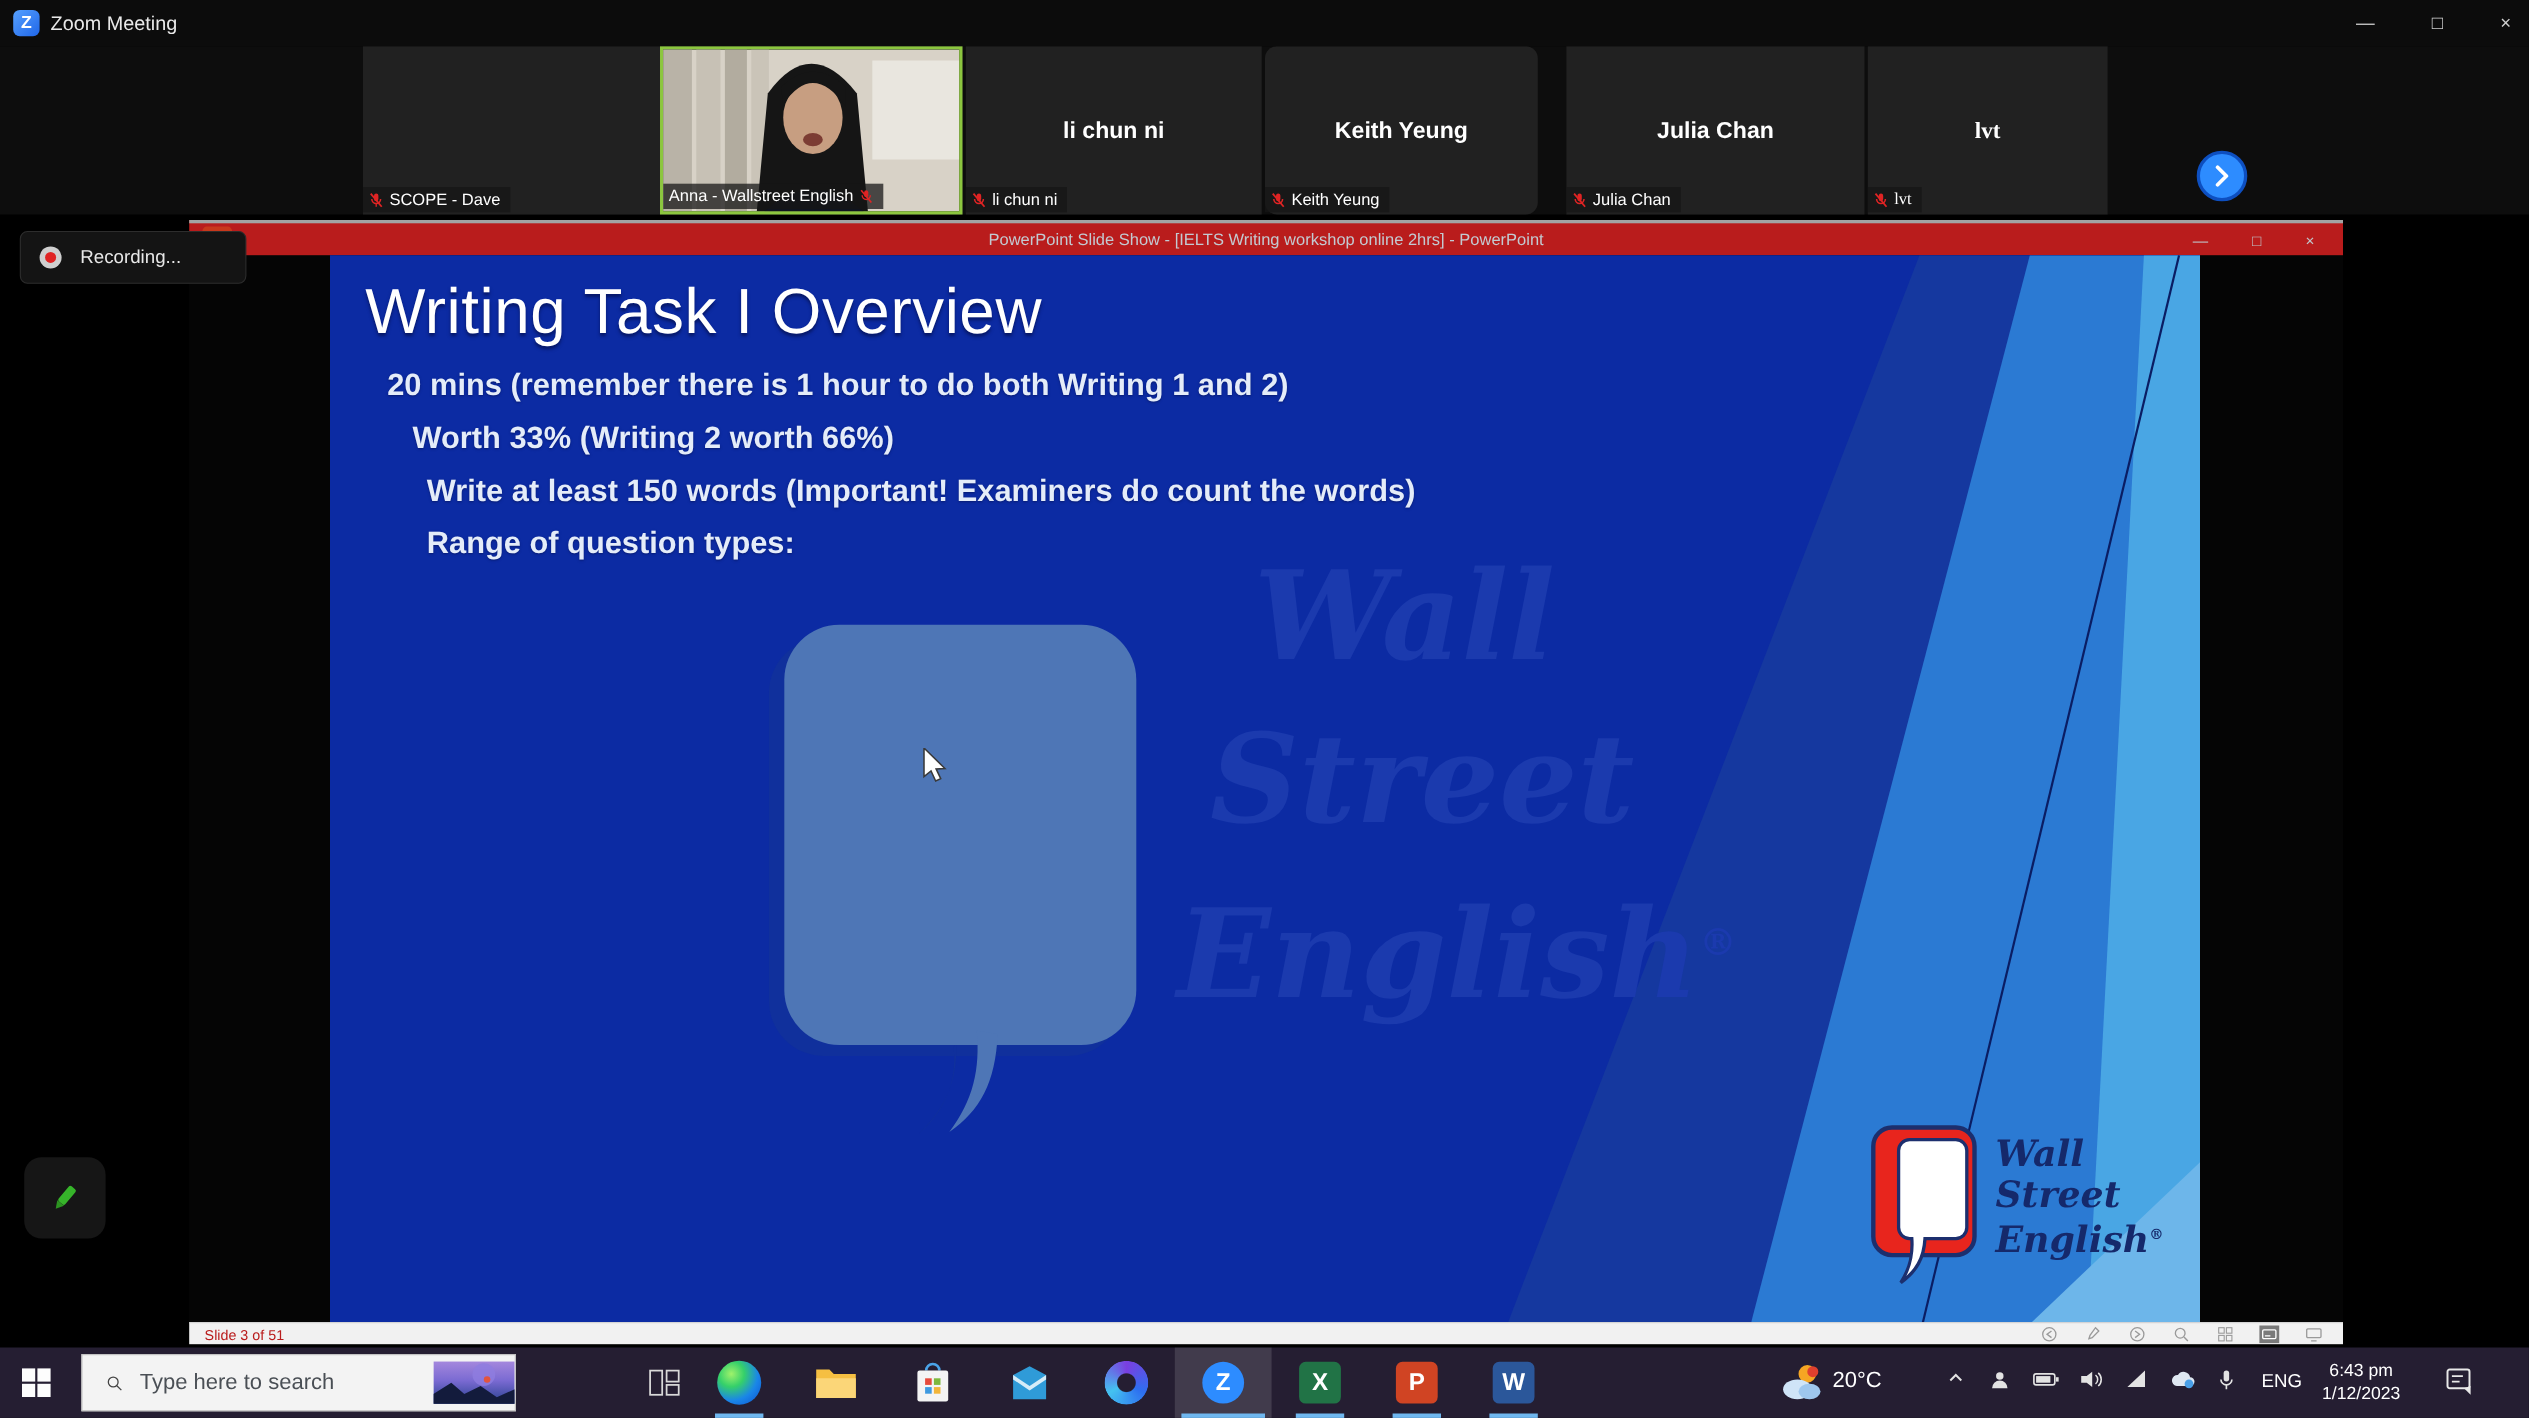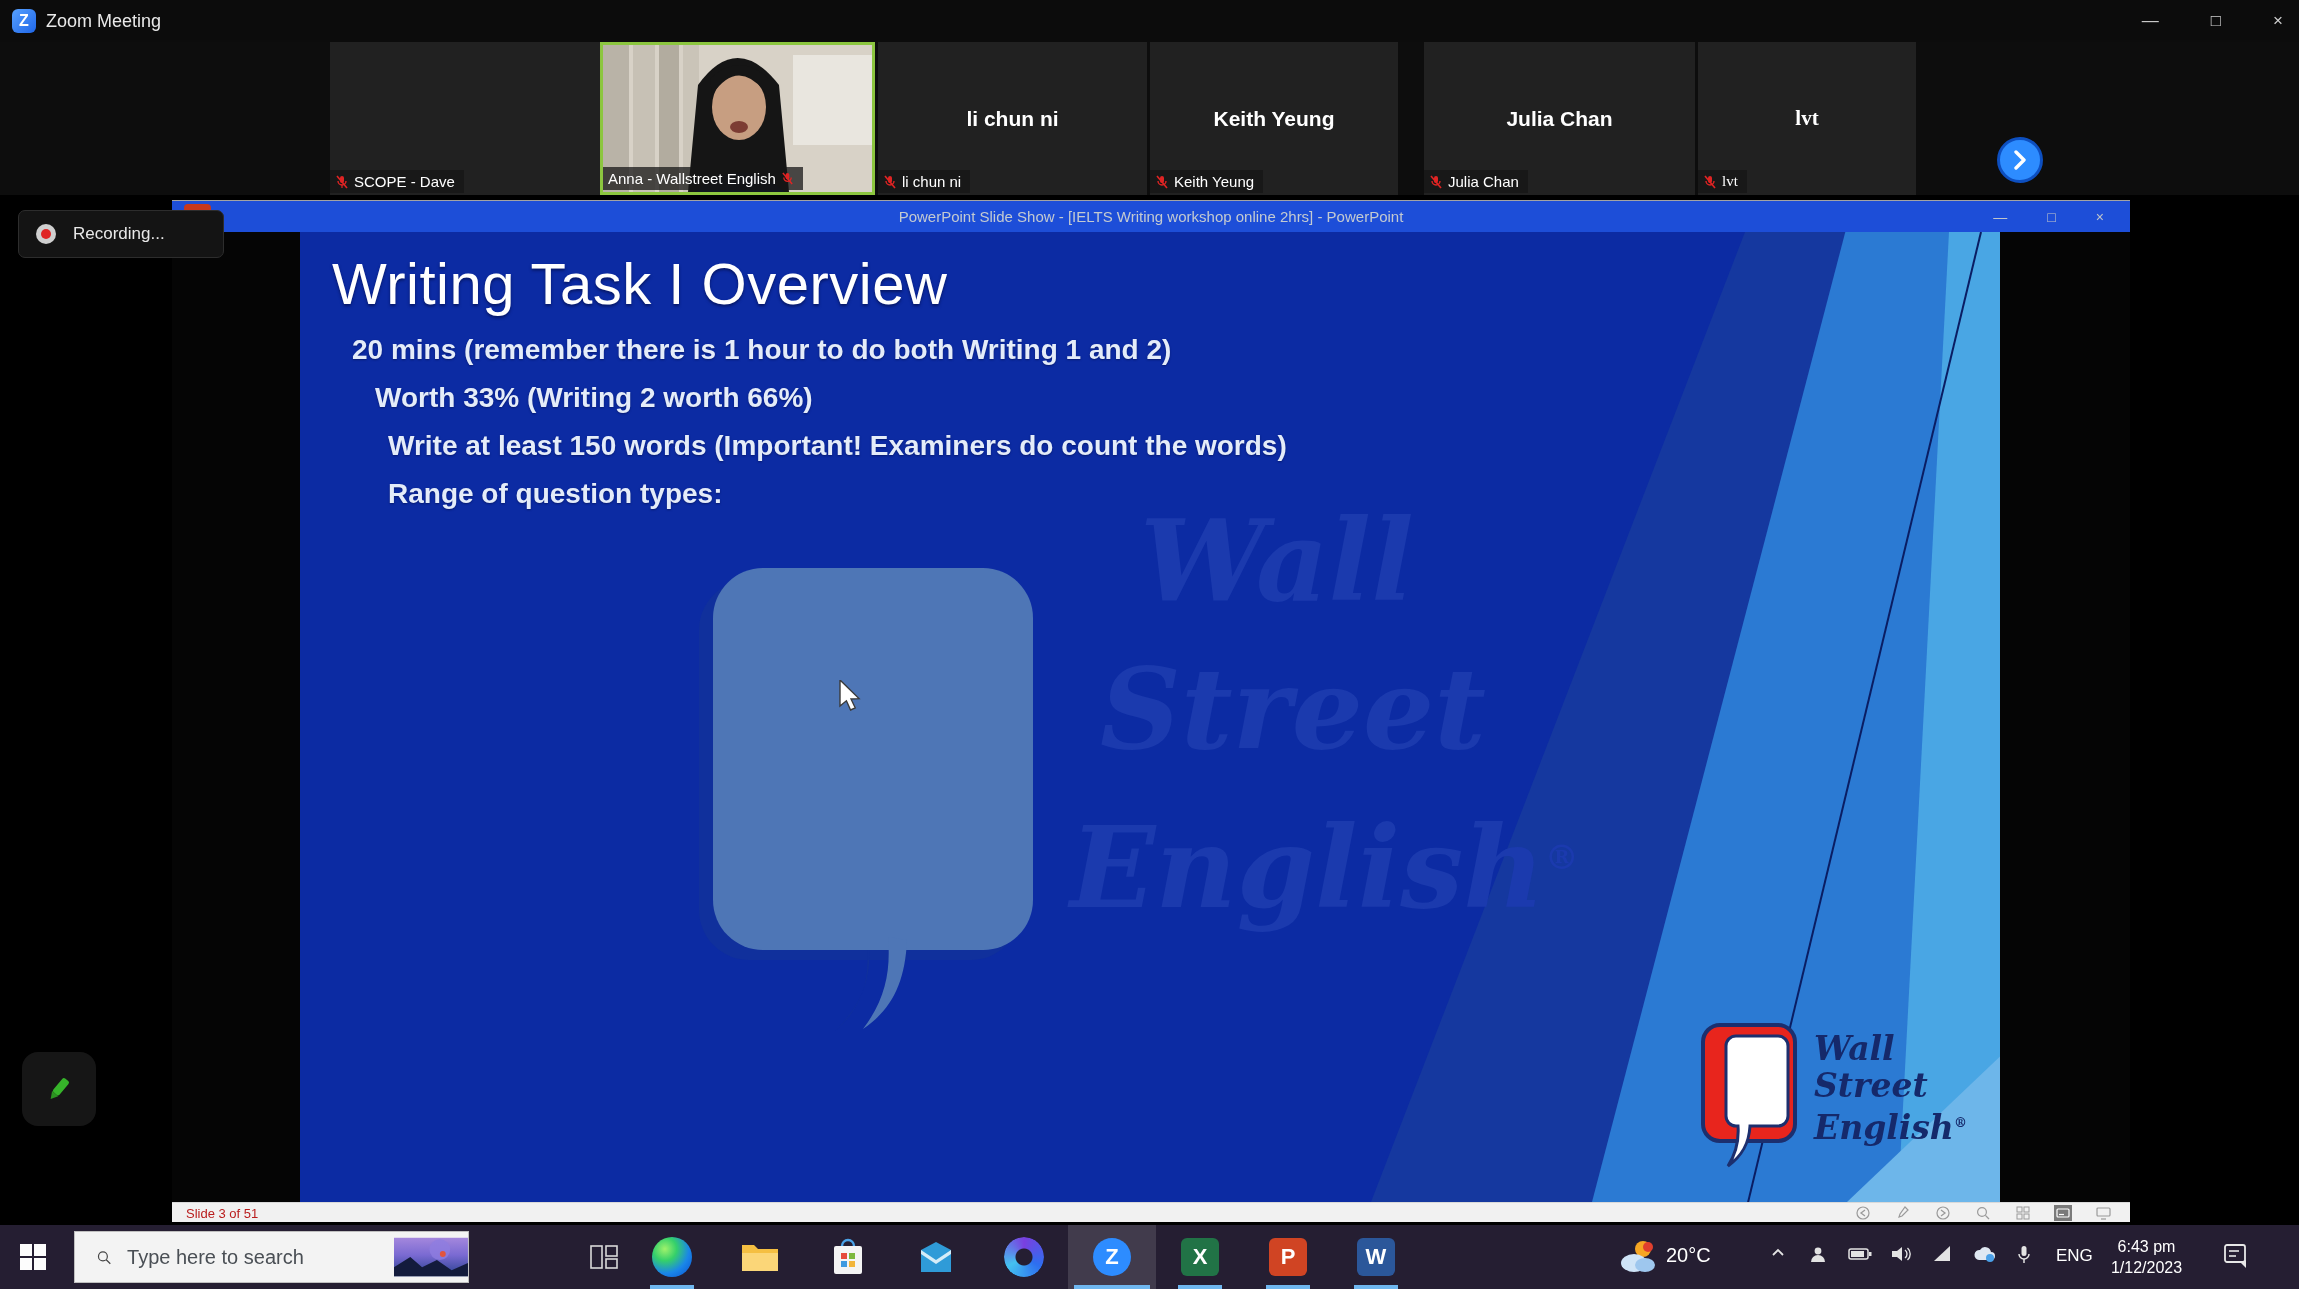--- a/index.html
+++ b/index.html
@@ -31,21 +31,21 @@
     background:#2d8cff;border:3px solid #0d4fc0;box-sizing:border-box;
     display:flex;align-items:center;justify-content:center;cursor:pointer;}
 
   
   .rec-pill{position:absolute;left:18px;top:210px;width:204px;height:46px;background:#141414;
     border:1px solid #2d2d2d;border-radius:7px;display:flex;align-items:center;z-index:6;}
   .rec-text{color:#e8e8e8;font-size:17px;margin-left:14px;}
 
   
   .ppt-win{position:absolute;left:172px;top:200px;width:1958px;height:1022px;background:#050505;z-index:2;}
-  .ppt-titlebar{position:absolute;top:0;left:0;right:0;height:32px;background:#1d4ed8;border-top:1px solid #a3a3a3;box-sizing:border-box;}
+  .ppt-titlebar{position:absolute;top:0;left:0;right:0;height:32px;background:#b91c1c;border-top:3px solid #a3a3a3;box-sizing:border-box;}
   .ppt-title{position:absolute;width:100%;text-align:center;top:7px;color:#c3cad1;font-size:15px;}
   .ppt-controls{position:absolute;right:26px;top:0;height:32px;display:flex;gap:40px;align-items:center;color:#c0c5ca;font-size:14px;}
   .ppt-appicon{position:absolute;left:12px;top:3px;width:27px;height:27px;background:#c8381c;border-radius:4px;
     color:#fff;font-weight:bold;display:flex;align-items:center;justify-content:center;font-size:17px;z-index:3;}
   .ppt-status{position:absolute;left:0;right:0;bottom:0;height:20px;background:#f1f1f1;border-top:1px solid #d9d9d9;box-sizing:border-box;}
   .slide-count{position:absolute;left:14px;top:3px;font-size:13px;color:#b91c1c;}
   .status-tools{position:absolute;right:18px;top:1px;height:18px;display:flex;gap:22px;align-items:center;}
   .stool{width:18px;height:16px;display:flex;align-items:center;justify-content:center;}
   .stool.sel{background:#7a7a7a;}
 
@@ -155,21 +155,21 @@
       <div class="center-name">li chun ni</div>
       <div class="name-tag">
         <svg width="14" height="14" viewBox="0 0 14 14">
             <rect x="5" y="1" width="4" height="7" rx="2" fill="#e02424"></rect>
             <path d="M3 6 a4 4 0 0 0 8 0" stroke="#e02424" stroke-width="1.4" fill="none"></path>
             <line x1="2" y1="1" x2="12" y2="13" stroke="#e02424" stroke-width="1.6"></line>
           </svg>
         <span>li chun ni</span>
       </div>
     </div>
-    <div class="tile" style="left:1150px;width:248px;">
+    <div class="tile" style="left:1150px;width:248px;border-radius:11px;">
       <div class="center-name">Keith Yeung</div>
       <div class="name-tag">
         <svg width="14" height="14" viewBox="0 0 14 14">
             <rect x="5" y="1" width="4" height="7" rx="2" fill="#e02424"></rect>
             <path d="M3 6 a4 4 0 0 0 8 0" stroke="#e02424" stroke-width="1.4" fill="none"></path>
             <line x1="2" y1="1" x2="12" y2="13" stroke="#e02424" stroke-width="1.6"></line>
           </svg>
         <span>Keith Yeung</span>
       </div>
     </div>

